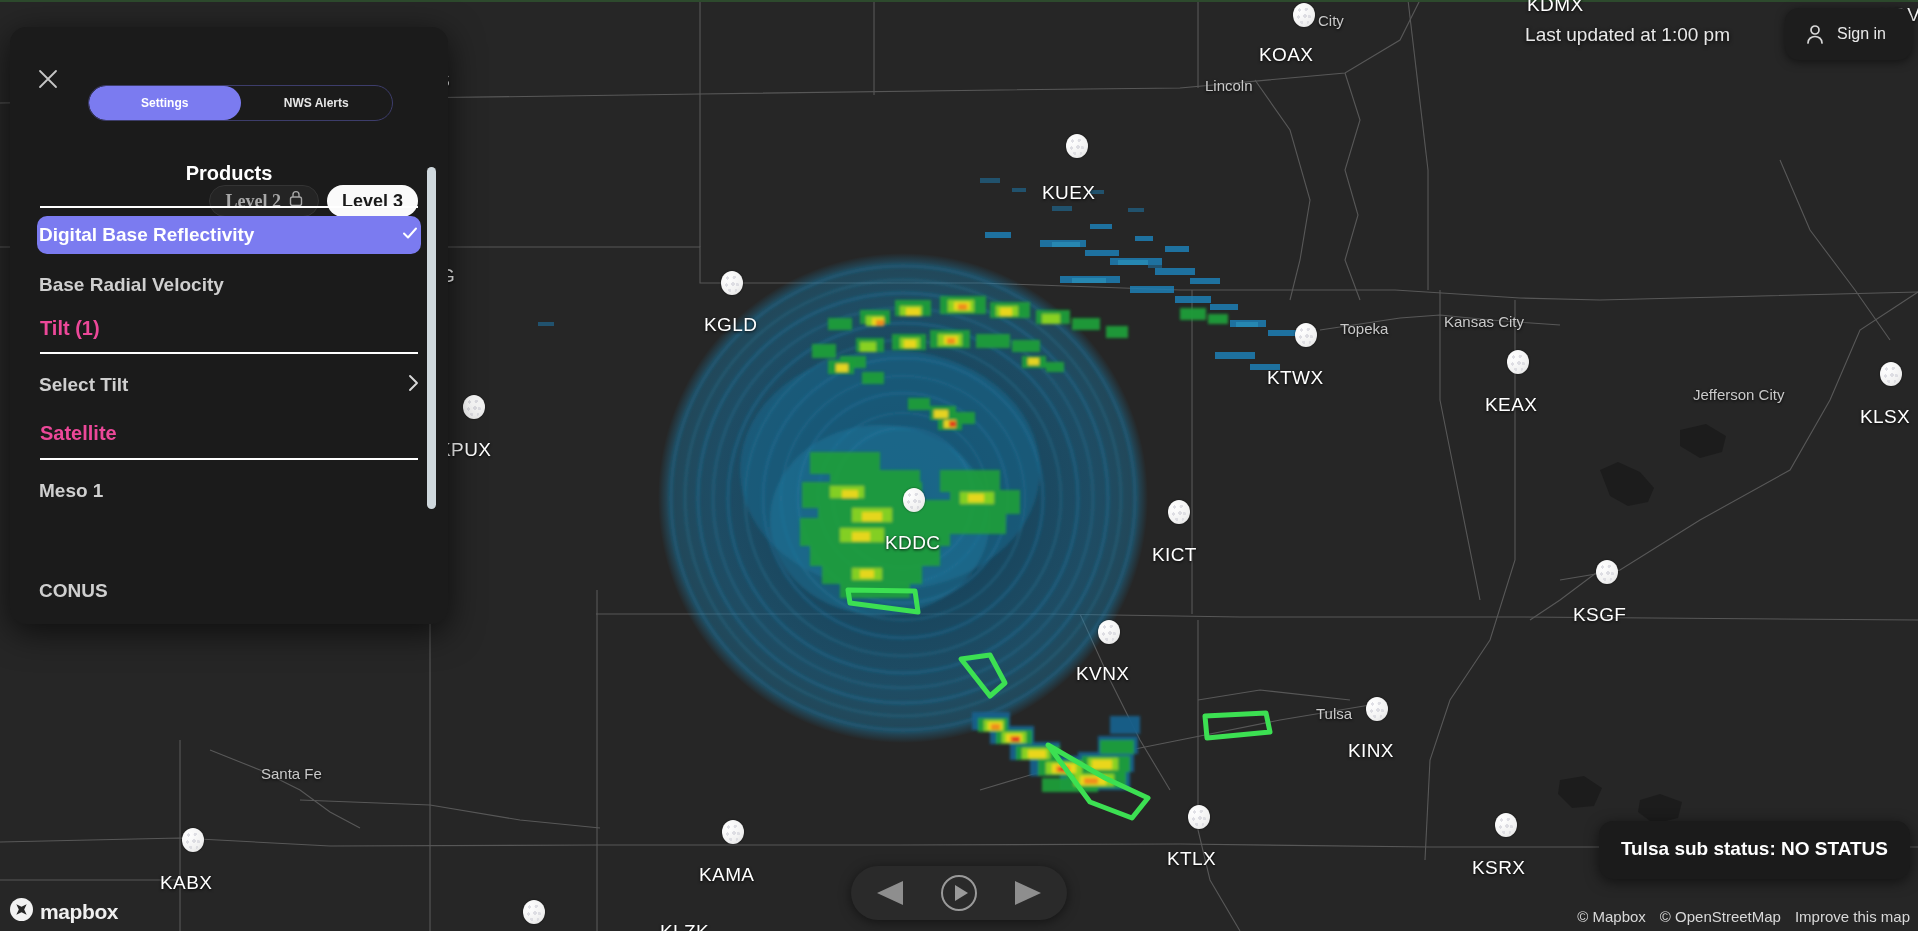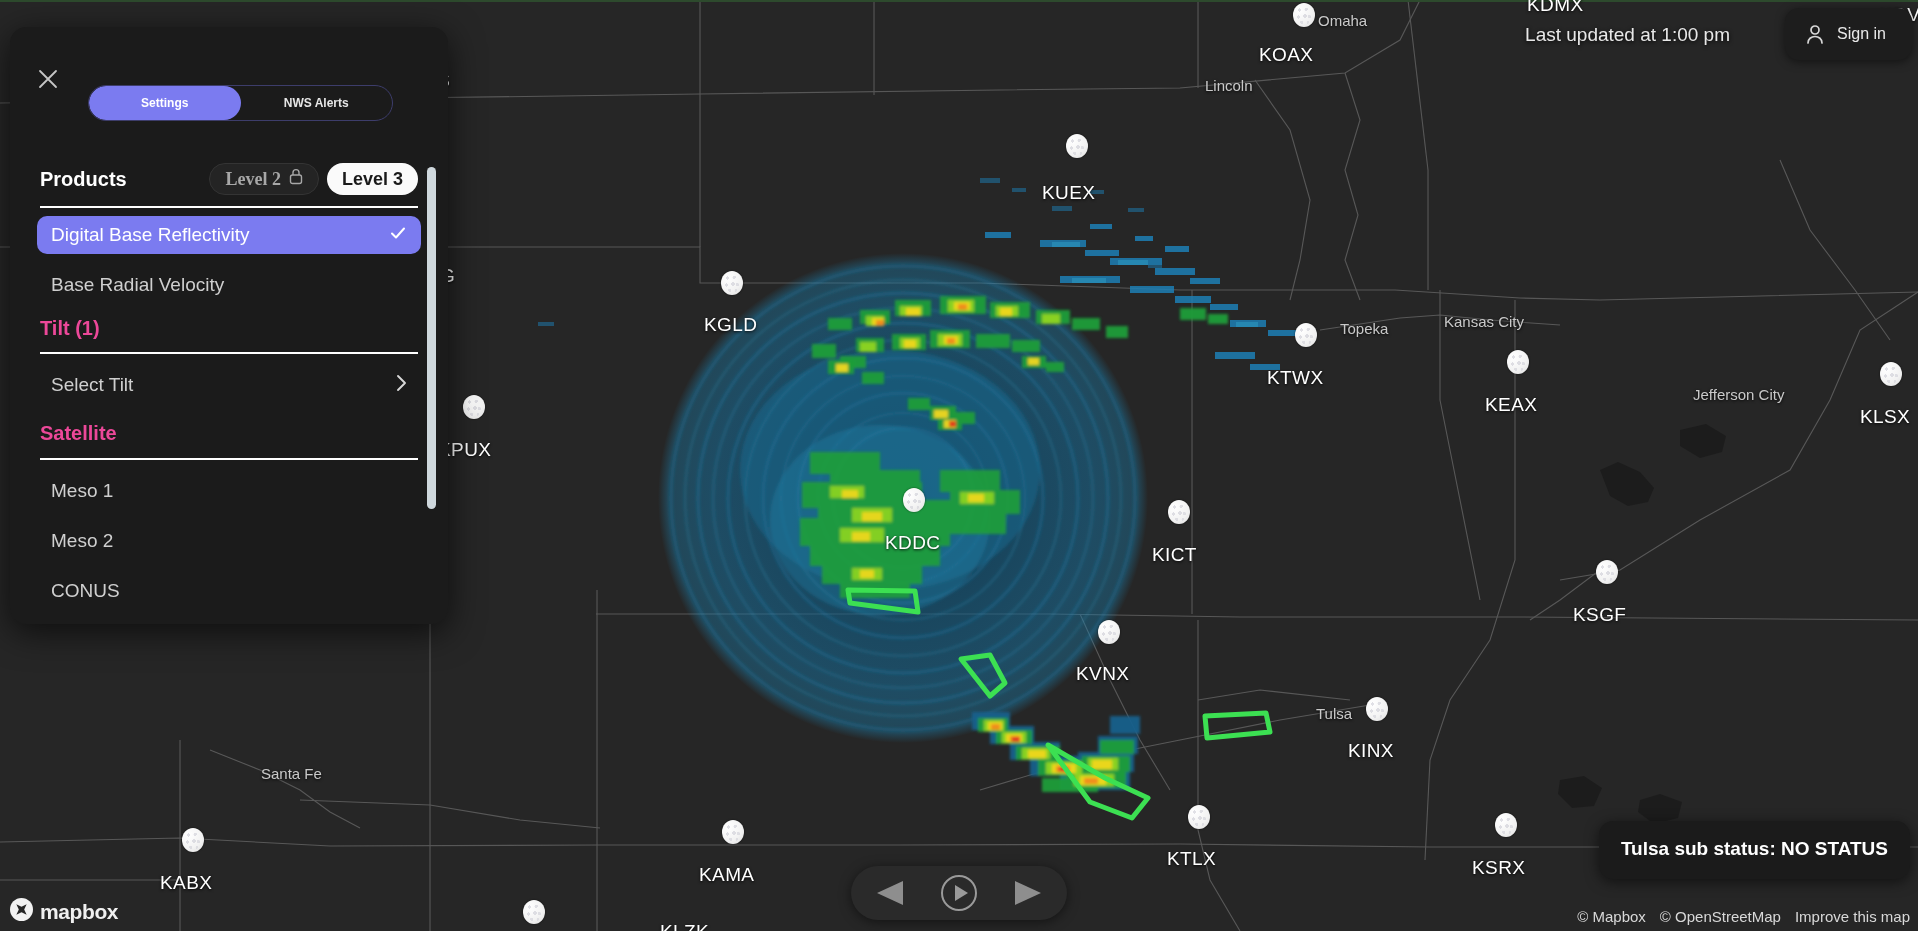--- a/index.html
+++ b/index.html
@@ -140,21 +140,21 @@
     position: absolute;
     left: 0; top: 118px;
     width: 438px; height: 479px;
     overflow: hidden;
   }
 
   .row-products {
     position: absolute;
     left: 30px; top: 17px;
     width: 378px; height: 34px;
-    display: flex; align-items: center;
+    display: flex; align-items: center; flex-direction: column;
   }
   .products-title {
     font-size: 20px; font-weight: 700; color: #ffffff;
     flex: 0 0 auto;
   }
   .level-group {
     margin-left: auto;
     display: flex; align-items: center; gap: 8px;
   }
   .level-btn {
@@ -174,23 +174,23 @@
     width: 378px; height: 2px;
     background: #ffffff;
   }
 
   .list-item {
     position: absolute;
     left: 27px;
     width: 384px; height: 38px;
     display: flex; align-items: center;
     border-radius: 10px;
-    padding: 0 14px;
+    padding: 0 2px;
     font-size: 19px;
-    font-weight: 400;
+    font-weight: 700;
     color: #cfcfcf;
     cursor: pointer;
   }
   .list-item.selected {
     background: #7b7bf0;
     color: #ffffff;
   }
   .list-item .check { margin-left: auto; font-size: 18px; color:#fff; }
   .list-item .chev  { margin-left: auto; font-size: 18px; color:#d8d8d8; }
 
@@ -589,21 +589,21 @@
         <div class="station" style="left: 722px; top: 820px;"></div>
         <div class="station-label" style="left: 699px; top: 864px;">KAMA</div>
         <div class="station" style="left: 523px; top: 900px;"></div>
         <div class="station-label" style="left: 660px; top: 921px;">KLZK</div>
         <div class="station-label" style="left: 1527px; top: -6px;">KDMX</div>
         <div class="station-label" style="left: 1880px; top: 4px;">KDVN</div>
         <div class="station-label" style="left: 397px; top: 70px;">KCYS</div>
         <div class="station-label" style="left: 440px; top: 265px;">G</div>
       </div>
     <div id="city-layer">
-        <div class="city-label" style="left: 1318px; top: 12px;">Omaha</div>
+        <div class="city-label" style="left: 1318px; top: 12px;">City</div>
         <div class="city-label" style="left: 1190px; top: 77px; margin-left: 15px;">Lincoln</div>
         <div class="city-label" style="left: 1340px; top: 320px;">Topeka</div>
         <div class="city-label" style="left: 1444px; top: 313px;">Kansas City</div>
         <div class="city-label" style="left: 1693px; top: 386px;">Jefferson City</div>
         <div class="city-label" style="left: 1316px; top: 705px;">Tulsa</div>
         <div class="city-label" style="left: 261px; top: 765px;">Santa Fe</div>
       </div>
   </div>
 
   <div class="last-updated">Last updated at 1:00 pm</div>
@@ -676,23 +676,20 @@
             <path d="M2 2 L9 9 L2 16"></path>
           </svg>
         </span>
       </div>
 
       <div class="section-head" style="top:277px">Satellite</div>
       <div class="divider" style="top:313px"></div>
 
       <div class="list-item" style="top:327px">
         <span>Meso 1</span>
-      </div>
-      <div class="list-item" style="top:377px">
-        <span>Meso 2</span>
       </div>
       <div class="list-item" style="top:427px">
         <span>CONUS</span>
       </div>
     </div>
 
     <div class="panel-scrollbar"></div>
   </div>
 
   <div id="playback">

